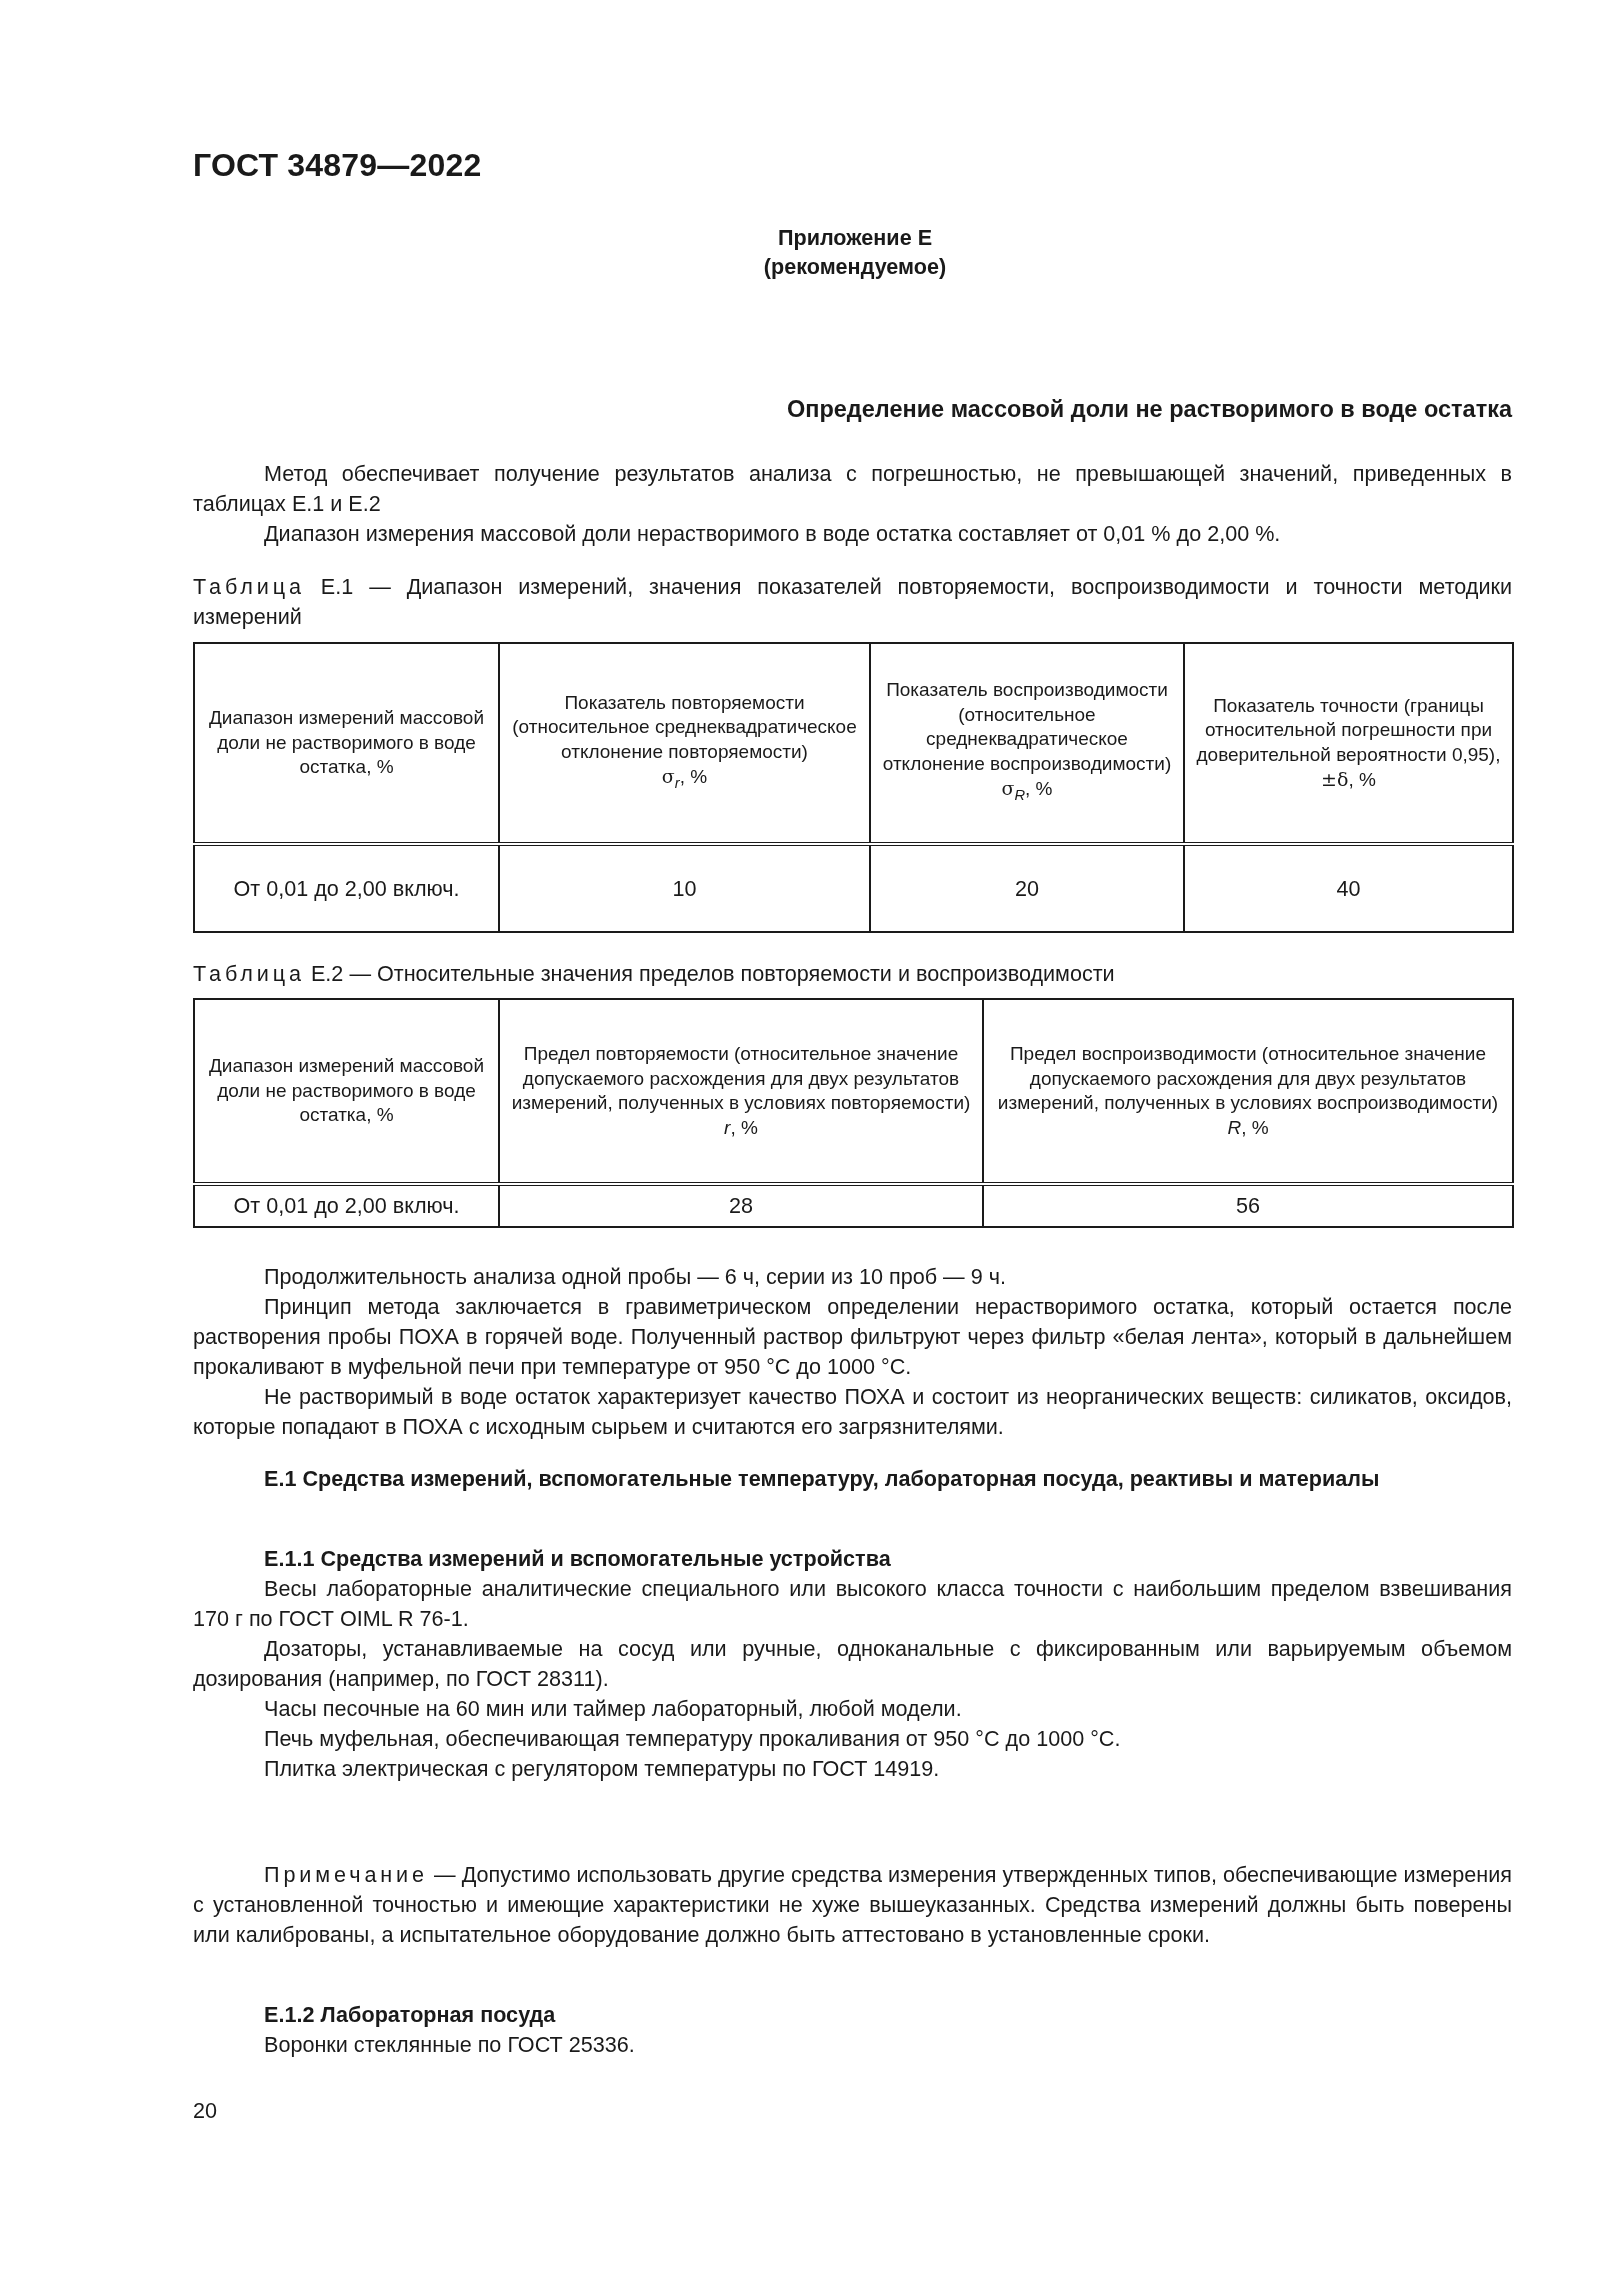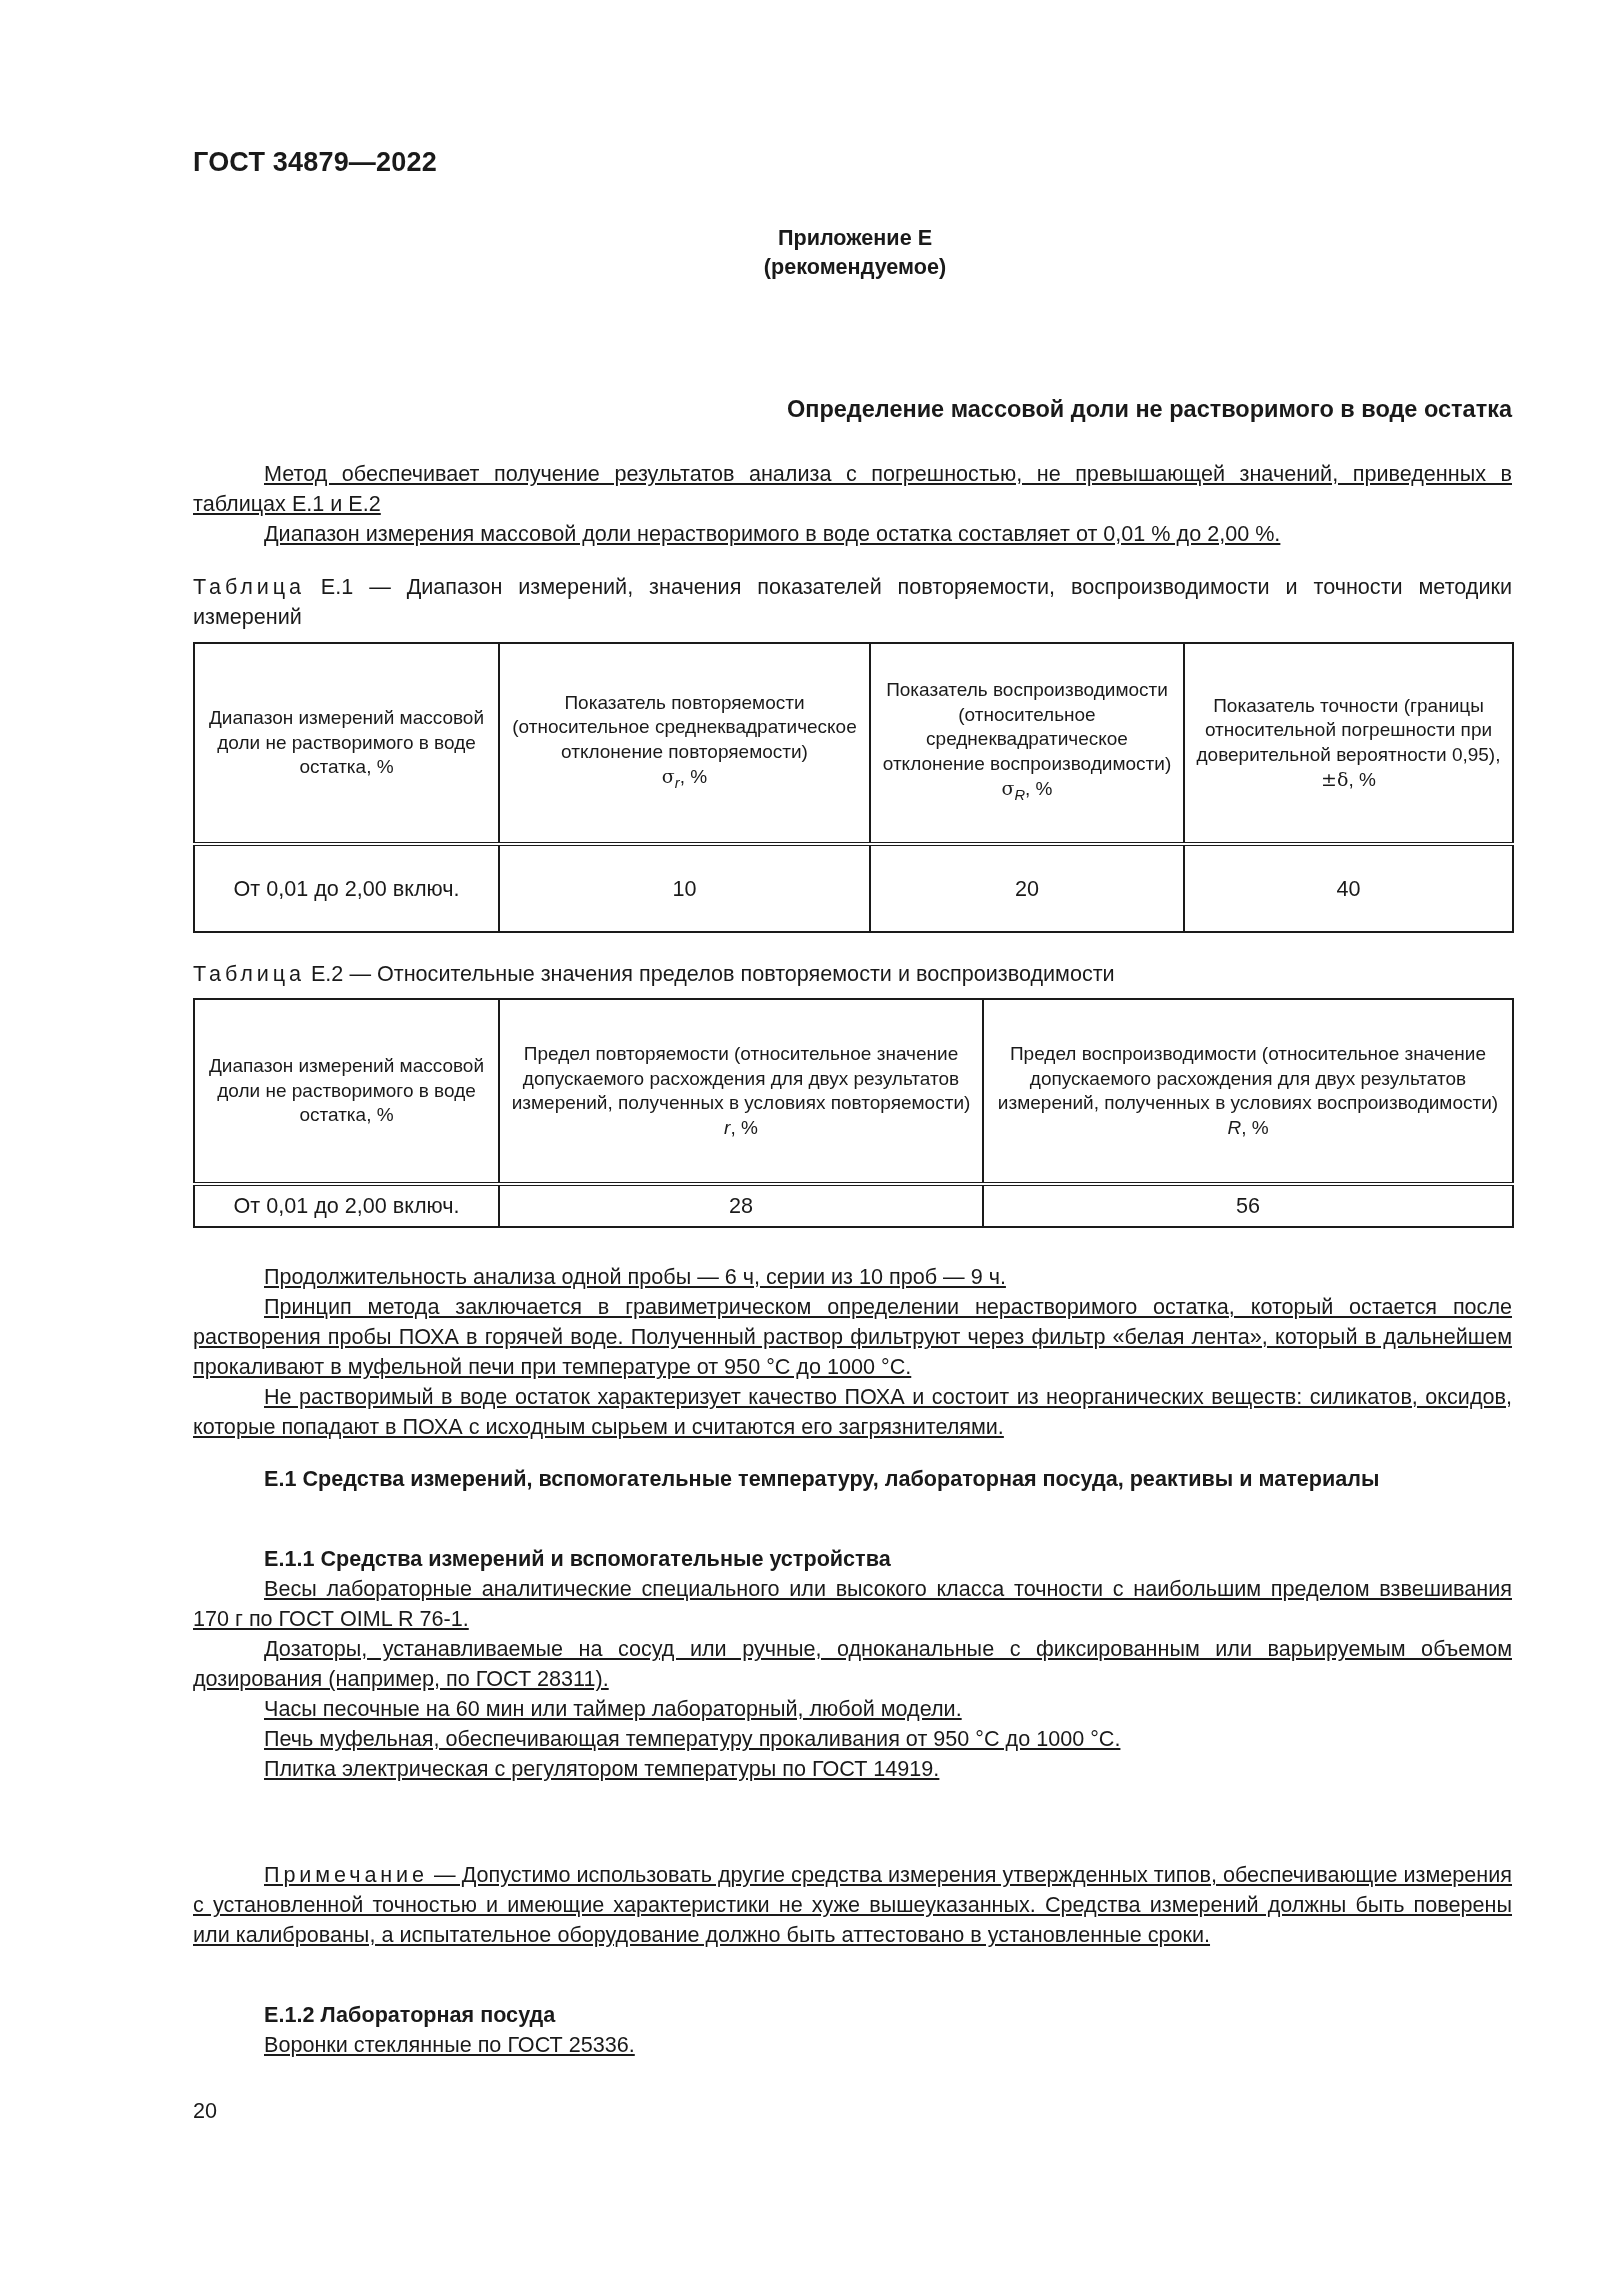--- a/index.html
+++ b/index.html
@@ -2,35 +2,35 @@
 <html><head>
   <meta charset="utf-8">
   <style>
     html, body { margin: 0; padding: 0; background: #ffffff; }
     body {
       width: 1621px; height: 2293px; position: relative; overflow: hidden;
       font-family: "Liberation Sans", sans-serif; color: #1a1a1a;
     }
     .page-header {
       position: absolute; left: 193px; top: 147px;
-      font-size: 27px; font-weight: bold; letter-spacing: 0.2px;
+      font-size: 32px; font-weight: bold; letter-spacing: 0.2px;
     }
     .appendix-title {
       position: absolute; left: 0; width: 1710px; top: 223px;
       text-align: center; font-size: 21.6px; font-weight: bold; line-height: 29px;
     }
     .section-title {
       position: absolute; left: 193px; width: 1319px; top: 396px;
       text-align: right; font-size: 23.5px; font-weight: bold;
     }
     .text-block {
       position: absolute; left: 193px; width: 1319px;
       font-size: 21.6px; line-height: 30px; text-align: justify;
     }
-    .text-block p { margin: 0; text-indent: 71px; text-decoration: underline; }
+    .text-block p { margin: 0; text-indent: 71px; }
     .spaced { letter-spacing: 3.9px; }
     .caption {
       position: absolute; left: 193px; width: 1319px;
       font-size: 21.6px; line-height: 30px; text-align: justify;
     }
     table.data-table {
       position: absolute; left: 193px; width: 1319px;
       border-collapse: collapse; table-layout: fixed;
       font-size: 19px; line-height: 24.5px;
     }

